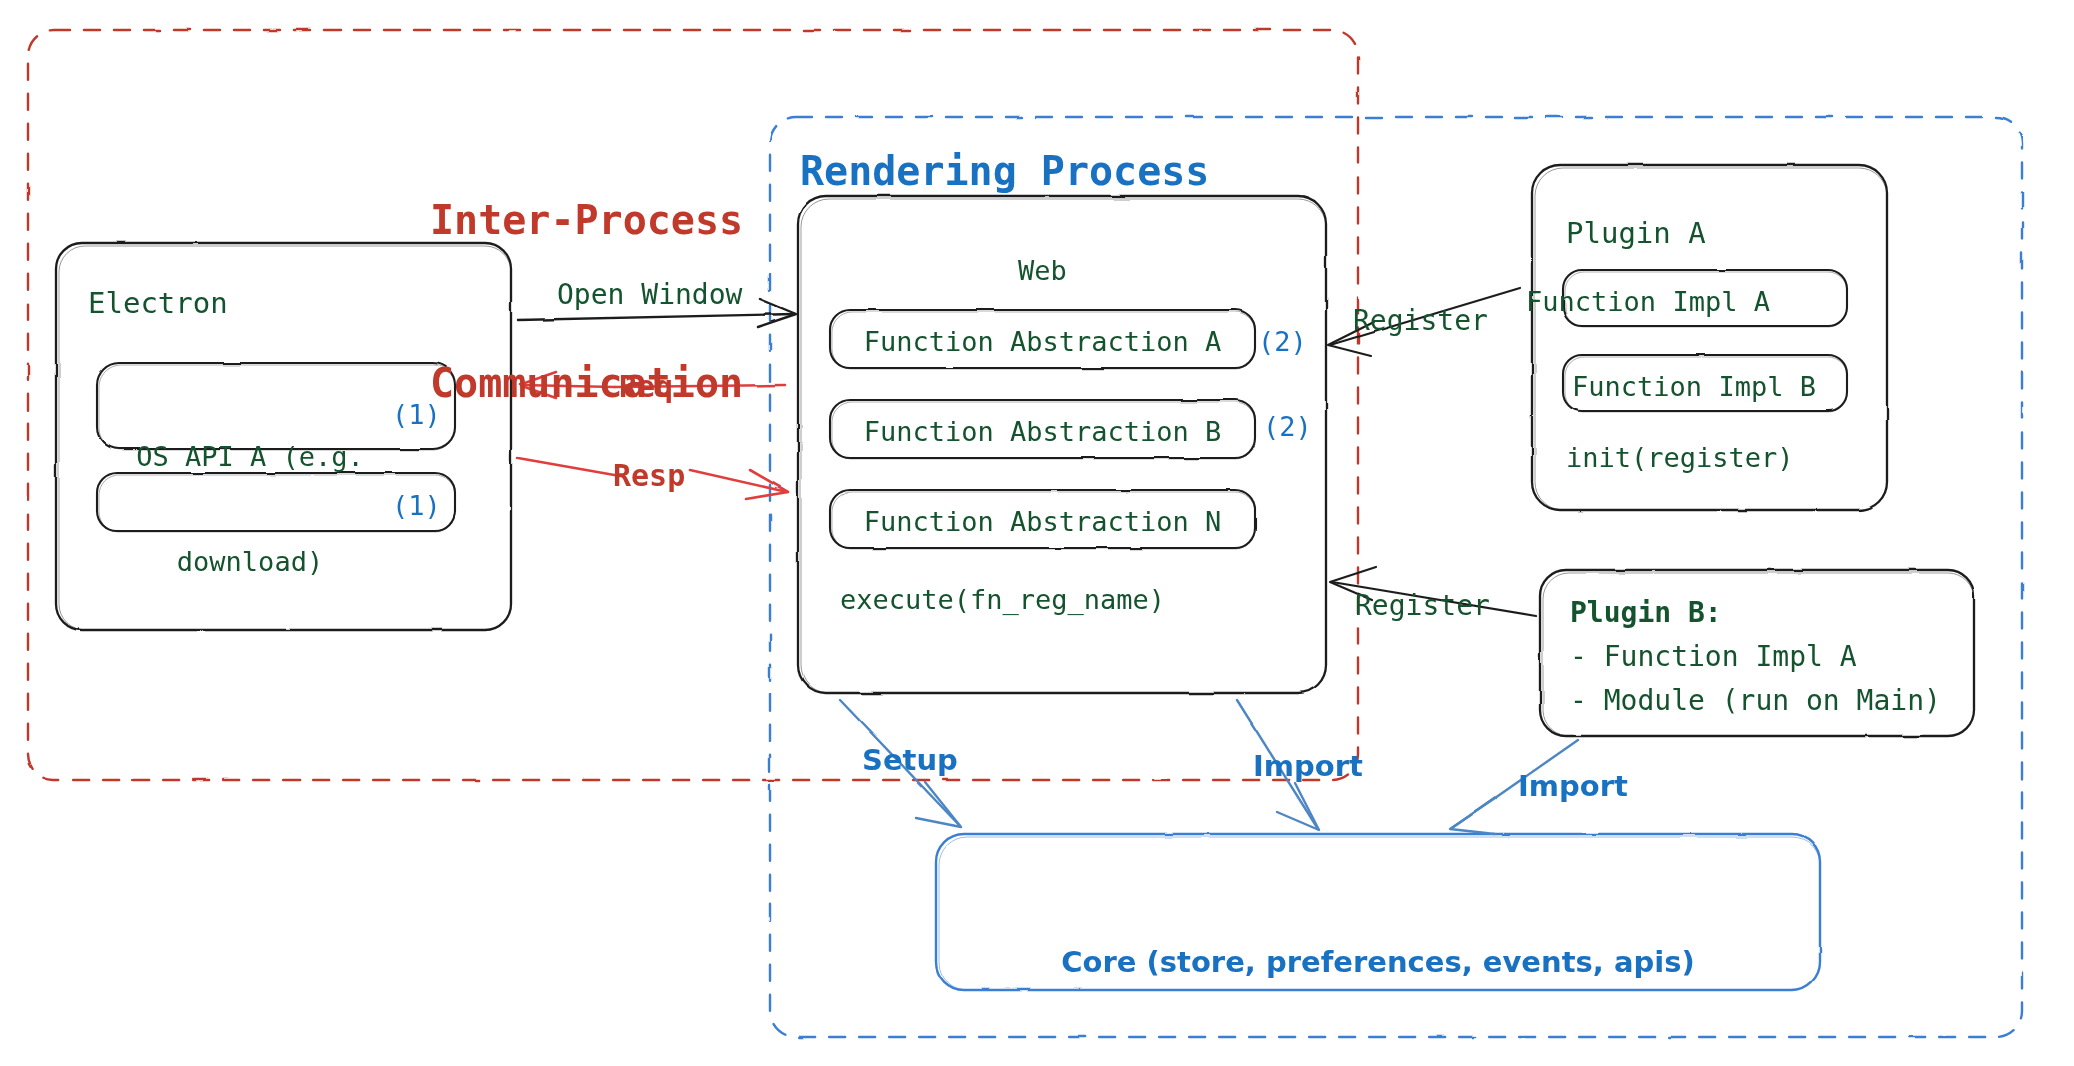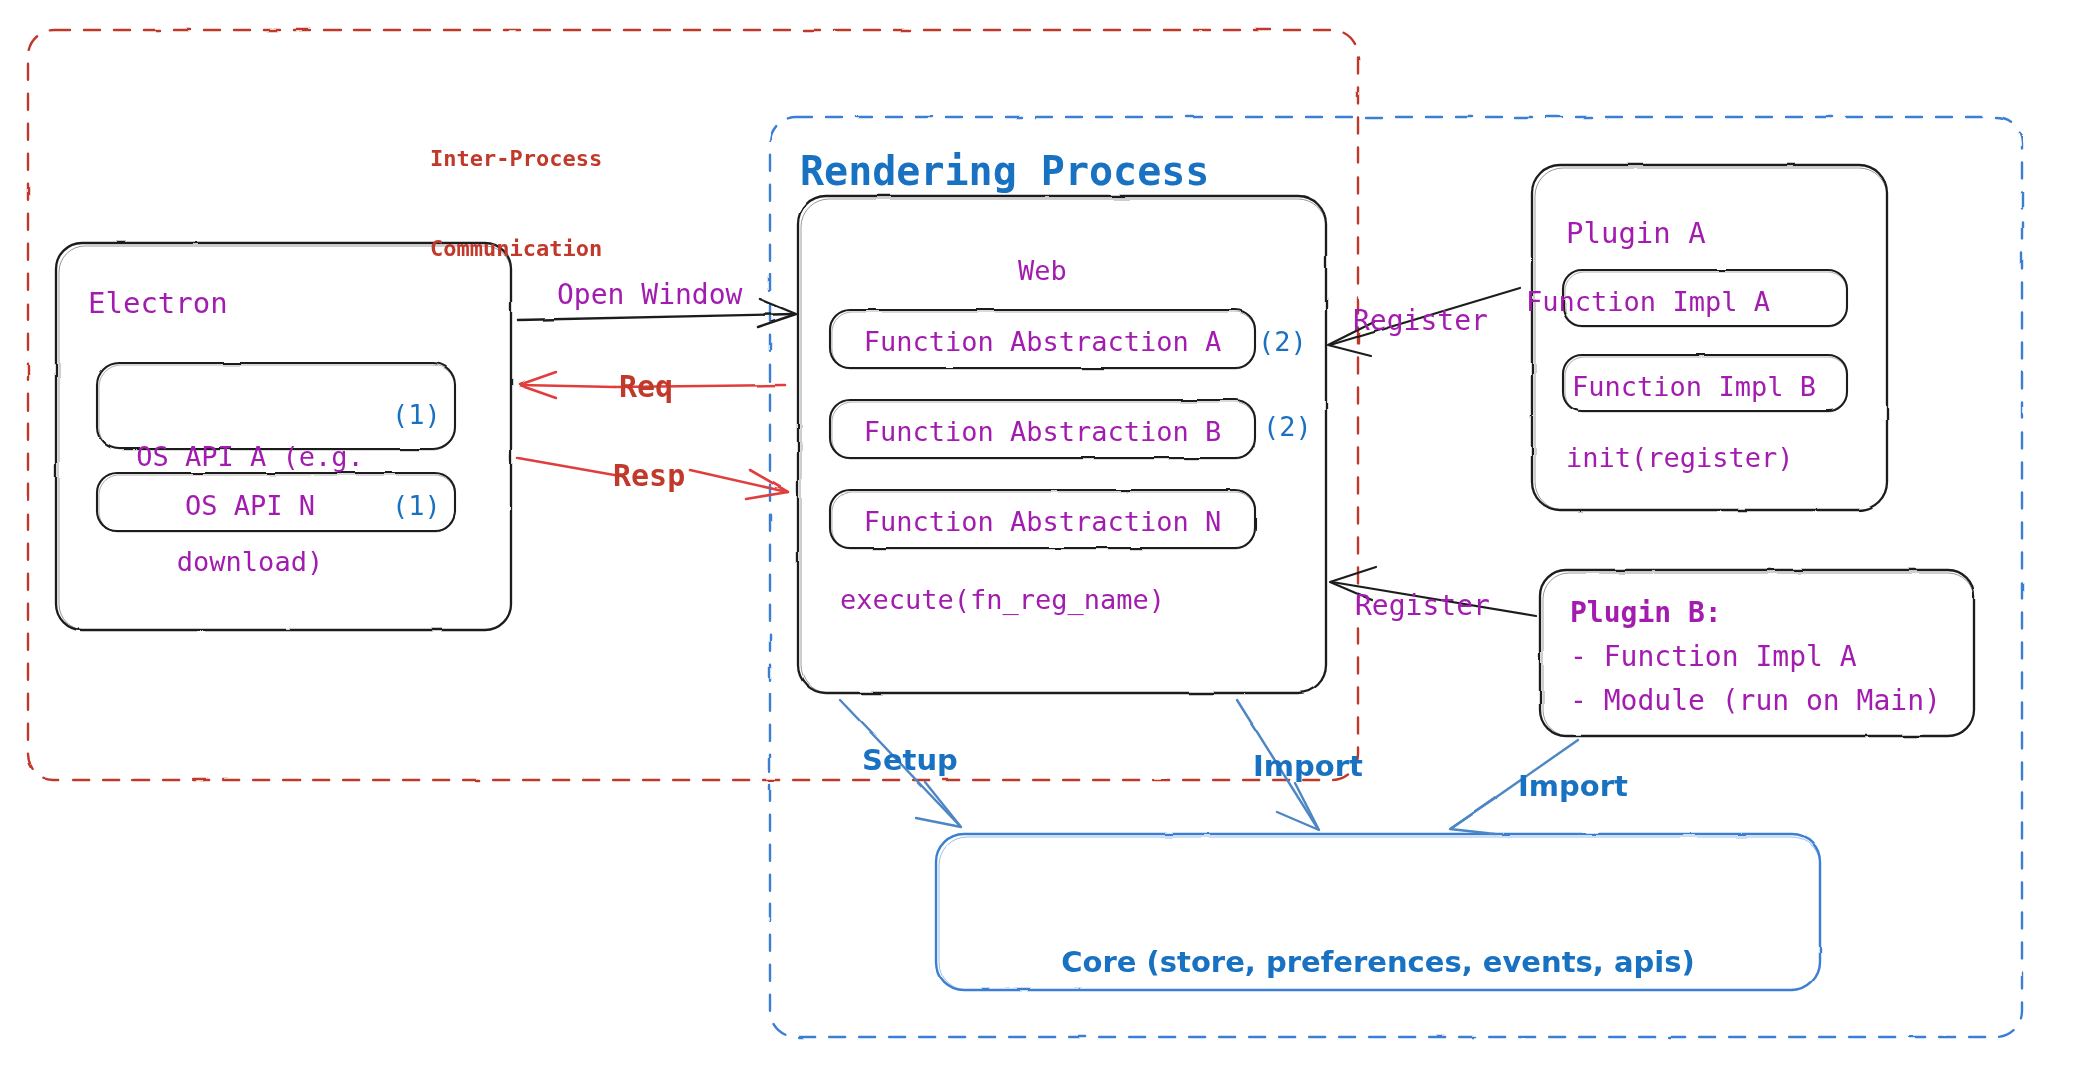--- a/index.html
+++ b/index.html
@@ -27,21 +27,21 @@
     position: absolute;
     white-space: pre;
     line-height: 1.28;
     color: #1e1e1e;
     font-family: "DejaVu Sans Mono", "Liberation Mono", monospace;
   }
   .center { text-align: center; }
   .red   { color: #c0392b; }
   .blue  { color: #1971c2; }
   .blue-sans { color: #1971c2; font-family: "DejaVu Sans", "Liberation Sans", sans-serif; font-weight: 700; }
-  .dark  { color: #a21caf; }
+  .dark  { color: #14532d; }
 </style>
 </head>
 <body>
 
 <div id="canvas">
 
   <svg class="layer" viewBox="0 0 2074 1066">
     <defs>
       <filter id="rough" x="-5%" y="-20%" width="110%" height="140%">
         <feTurbulence type="fractalNoise" baseFrequency="0.028" numOctaves="2" seed="7" result="n"></feTurbulence>
@@ -137,36 +137,35 @@
       <path d="M1237 700 L1318 829" fill="none" stroke="#4d86c4" stroke-width="2.4" stroke-linecap="round"></path>
       <path d="M1295 783 L1319 830 L1277 812" fill="none" stroke="#4d86c4" stroke-width="2.4" stroke-linejoin="round" stroke-linecap="round"></path>
     </g>
 
     <g filter="url(#rough)">
       <path d="M1578 740 L1452 828" fill="none" stroke="#4d86c4" stroke-width="2.4" stroke-linecap="round"></path>
       <path d="M1496 798 L1450 829 L1495 834" fill="none" stroke="#4d86c4" stroke-width="2.4" stroke-linejoin="round" stroke-linecap="round"></path>
     </g>
   </svg>
 
-  <div class="lbl red" style="left:430px; top:84px; font-size:22px; font-weight:700; line-height:1.36;">
+  <div class="lbl red" style="left:430px; top:84px; font-size:40px; font-weight:700; line-height:1.36;">
     <div>Inter-Process</div>
     <div>Communication</div>
   </div>
 
   <div class="lbl blue" style="left:800px; top:146px; font-size:40px; font-weight:700;text-align:right;">Rendering Process</div>
 
   <div class="lbl dark" style="left:88px; top:285px; font-size:29px;">Electron</div>
 
   <div class="lbl dark center" style="left:120px; top:369px; width:260px; font-size:27px; line-height:1.3;">
     <div>OS API A (e.g.</div>
     <div>download)</div>
   </div>
   <div class="lbl blue" style="left:392px; top:398px; font-size:27px;">(1)</div>
 
-  <div class="lbl dark center" style="left:120px; top:489px; width:260px; font-size:27px;">OS API N</div>
   <div class="lbl blue" style="left:392px; top:489px; font-size:27px;">(1)</div>
 
   <div class="lbl dark center" style="left:830px; top:254px; width:425px; font-size:27px;">Web</div>
 
   <div class="lbl dark center" style="left:835px; top:325px; width:415px; font-size:27px;">Function Abstraction A</div>
   <div class="lbl blue" style="left:1258px; top:325px; font-size:27px;">(2)</div>
 
   <div class="lbl dark center" style="left:835px; top:415px; width:415px; font-size:27px;">Function Abstraction B</div>
   <div class="lbl blue" style="left:1263px; top:410px; font-size:27px;">(2)</div>
 

